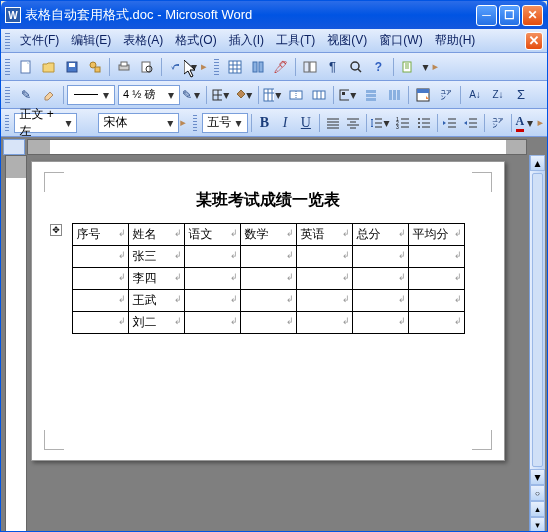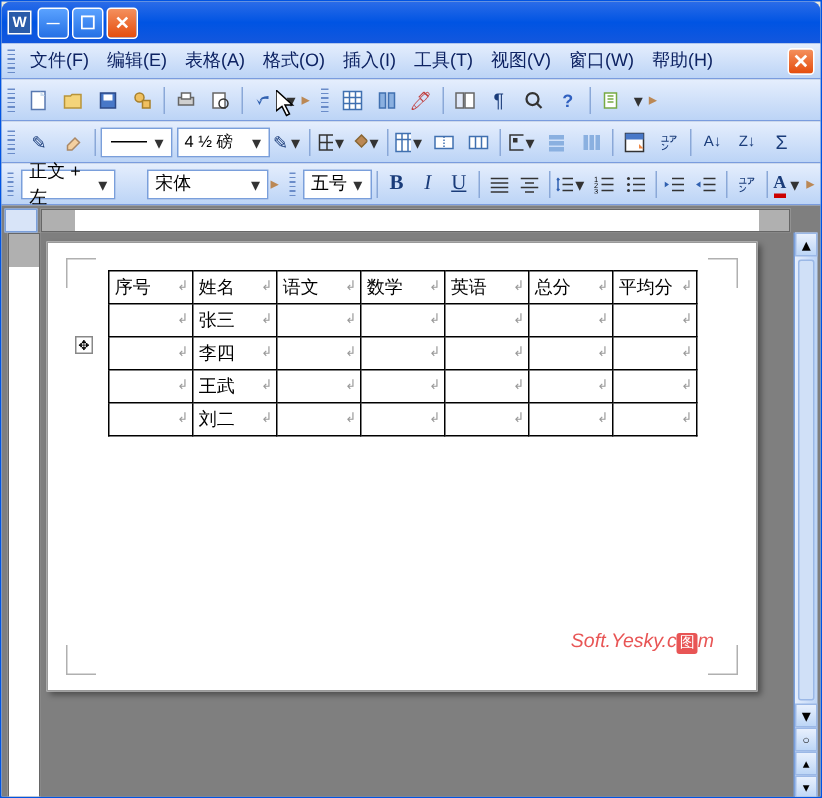--- a/index.html
+++ b/index.html
@@ -46,20 +46,23 @@
 .mdot { color: #b85; font-size: 11px; }
 .bold-b { font-family: "Times New Roman"; font-weight: bold; font-size: 14px; }
 .ital-i { font-family: "Times New Roman"; font-style: italic; font-size: 14px; }
 .und-u { font-family: "Times New Roman"; text-decoration: underline; font-size: 14px; }
 </style>
 </head>
 <body>
 
 <div class="titlebar">
   <span class="icon-w">W</span>
+  <span class="titlebar-text">
+    <span>表格自动套用格式.doc</span> - <span>Microsoft Word</span>
+  </span>
   <div class="winbtns">
     <div class="winbtn">─</div>
     <div class="winbtn">☐</div>
     <div class="winbtn close">✕</div>
   </div>
 </div>
 
 <div class="menubar">
   <div class="menu-handle"></div>
   <span class="menu-item">文件(F)</span>
@@ -364,20 +367,21 @@
     <div class="ruler-v">
       <div class="ruler-gray" style="height:22px"></div>
     </div>
     <div class="page-wrap">
       <div class="page">
         <div class="corner tl"></div>
         <div class="corner tr"></div>
         <div class="corner bl"></div>
         <div class="corner br"></div>
         <div class="table-anchor">✥</div>
+        <div class="doc-title">某班考试成绩一览表</div>
         <table class="dtable">
           <tbody>
               <tr>
             <td><span>序号</span><span class="cm">↲</span></td>
             <td><span>姓名</span><span class="cm">↲</span></td>
             <td><span>语文</span><span class="cm">↲</span></td>
             <td><span>数学</span><span class="cm">↲</span></td>
             <td><span>英语</span><span class="cm">↲</span></td>
             <td><span>总分</span><span class="cm">↲</span></td>
             <td><span>平均分</span><span class="cm">↲</span></td>
@@ -459,21 +463,20 @@
                 </td>
                 <td>
                   <span class="cm">↲</span>
                 </td>
                 <td>
                   <span class="cm">↲</span>
                 </td>
               </tr>
         </tbody>
           </table>
-        <div class="watermark"><span>Soft.Yesky.c</span><span style="display:inline-block;width:14px;height:14px;background:#e85555;color:#fff;font-style:normal;font-size:10px;text-align:center;border-radius:2px;line-height:14px">图</span><span>m</span></div>
       </div>
     </div>
     <div class="scroll-v">
       <div class="sbtn">▴</div>
       <div class="sthumb"></div>
       <div class="sbtn">▾</div>
       <div class="sbtn" style="font-size:8px">○</div>
       <div class="sbtn" style="font-size:9px">▴</div>
       <div class="sbtn" style="font-size:9px">▾</div>
     </div>

